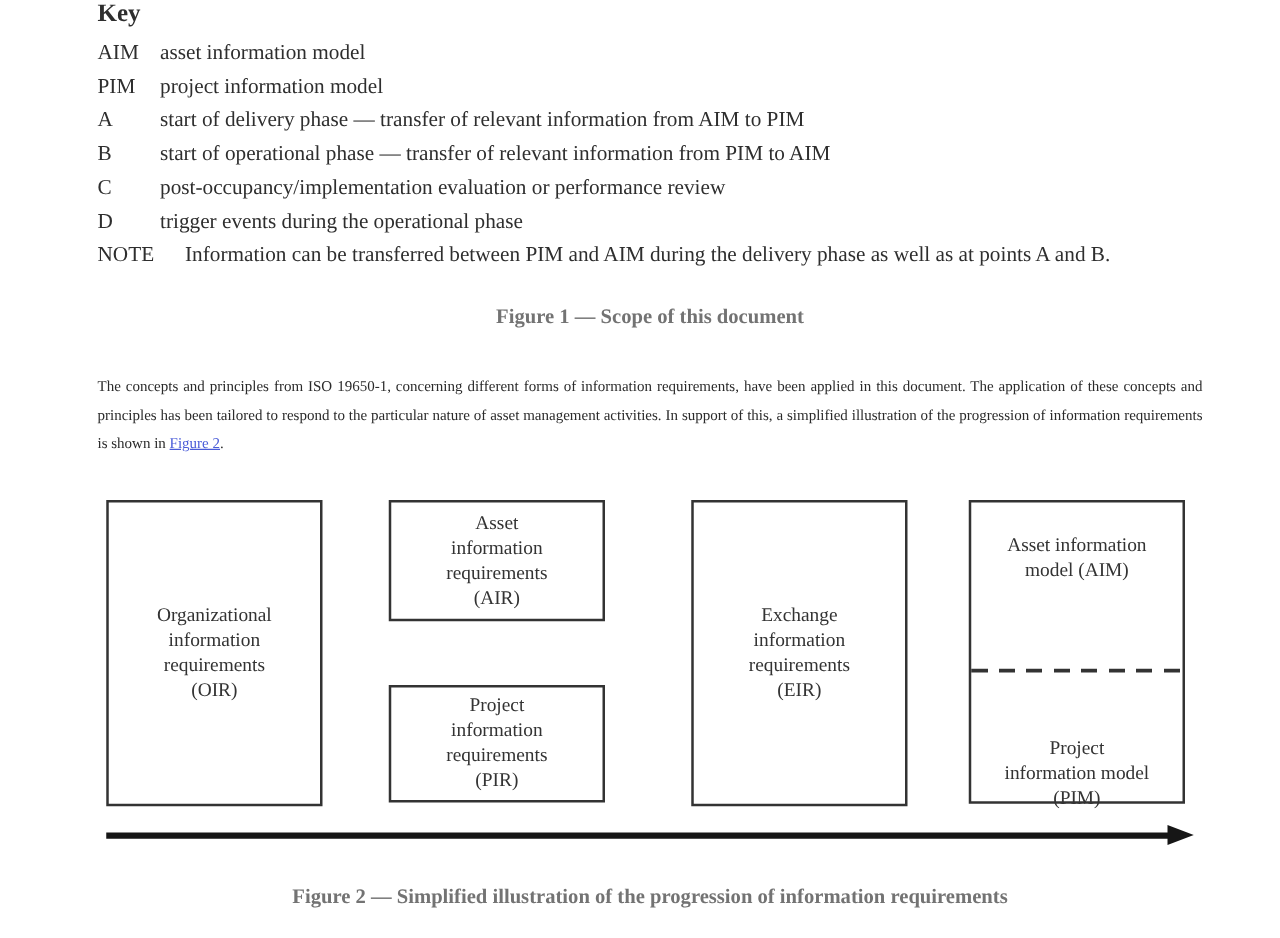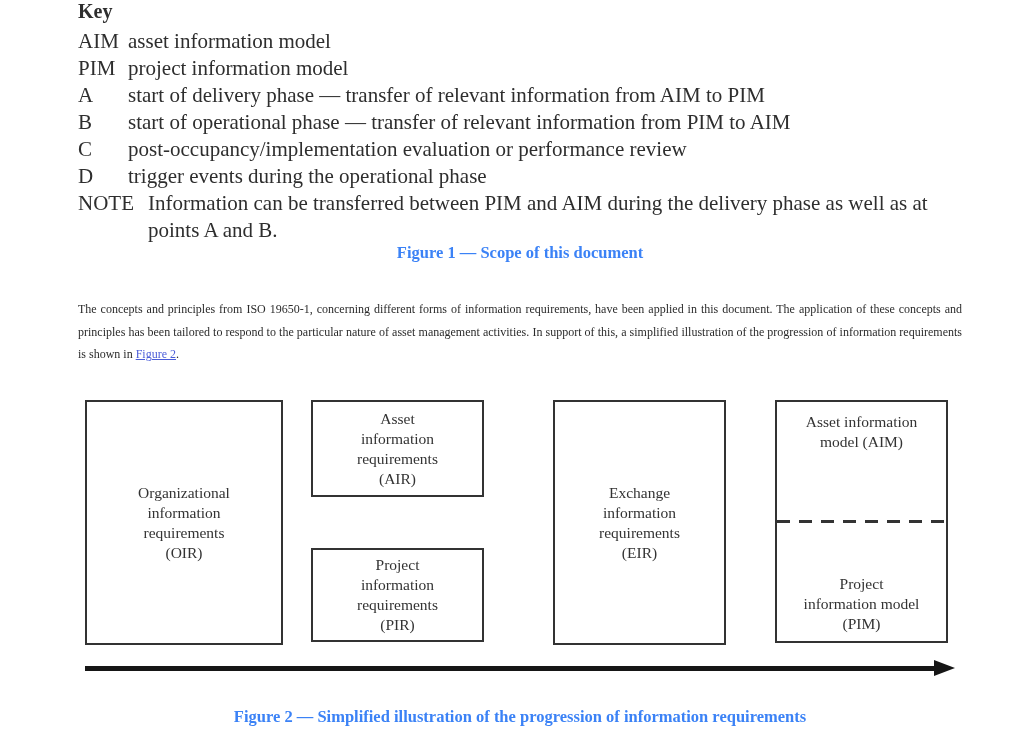--- a/index.html
+++ b/index.html
@@ -7,54 +7,54 @@
   body {
     width: 1024px; height: 750px;
     font-family: "Liberation Serif", serif;
     color: #2e2e2e;
   }
   .page { position: relative; width: 1024px; height: 750px; overflow: hidden; background: #fff; }
 
   
   .key-section { position: absolute; left: 78px; top: 2px; width: 900px; }
   .key-title { font-weight: bold; font-size: 20px; line-height: 18px; margin-bottom: 8px; }
-  .key-row { display: flex; font-size: 21px; line-height: 27px; }
+  .key-row { display: flex; font-size: 17px; line-height: 27px; }
   .key-row .term { width: 50px; flex: none; }
   .key-row.note-row .term { width: 70px; }
   .key-row .def { flex: 1; }
 
   
   .fig-caption {
     position: absolute; left: 78px; width: 884px;
-    text-align: center; font-weight: bold; font-size: 16.5px; color: #3b82f6;
+    text-align: center; font-weight: bold; font-size: 16.5px; color: #737373;
   }
   .fig1-caption { top: 243px; }
   .fig2-caption { top: 707px; }
 
   
   .body-paragraph {
     position: absolute; left: 78px; top: 298px; width: 884px;
     font-size: 12px; line-height: 22.6px; text-align: justify; color: #2b2b2b;
   }
   .body-paragraph a { color: #4a5cd8; text-decoration: underline; cursor: pointer; }
 
   
   .diagram { position: absolute; left: 0; top: 400px; width: 1024px; height: 285px; }
   .dbox {
     position: absolute; border: 2px solid #333333; background: #fff;
     text-align: center; font-size: 15.5px; line-height: 20px; color: #333;
   }
   .dbox.centered { display: flex; align-items: center; justify-content: center; }
   .box-label { white-space: pre-line; }
-  #box-oir { left: 85px;  top: 0; width: 198px; height: 245px; }
+  #box-oir { left: 85px;  top: 0; width: 173px; height: 245px; }
   #box-air { left: 311px; top: 0; width: 173px; height: 97px; }
   #box-pir { left: 311px; top: 148px; width: 173px; height: 94px; }
   #box-eir { left: 541px; top: 0; width: 173px; height: 245px; margin-left: 12px; }
   #box-aimpim { left: 775px; top: 0; width: 173px; height: 243px; }
-  .aim-half { height: 118px; display: flex; justify-content: center; padding-top: 10px; }
+  .aim-half { height: 118px; display: flex; justify-content: center; padding-top: 10px; margin-top: 15px; }
   .half-divider {
     height: 3px; width: 100%;
     background: repeating-linear-gradient(90deg, #333 0 13px, transparent 13px 22px);
   }
   .pim-half { display: flex; justify-content: center; padding-top: 51px; }
 
   
   .arrow-shaft { position: absolute; left: 85px; top: 266px; width: 850px; height: 5px; background: #161616; }
   .arrow-head {
     position: absolute; left: 934px; top: 260px; width: 0; height: 0;

